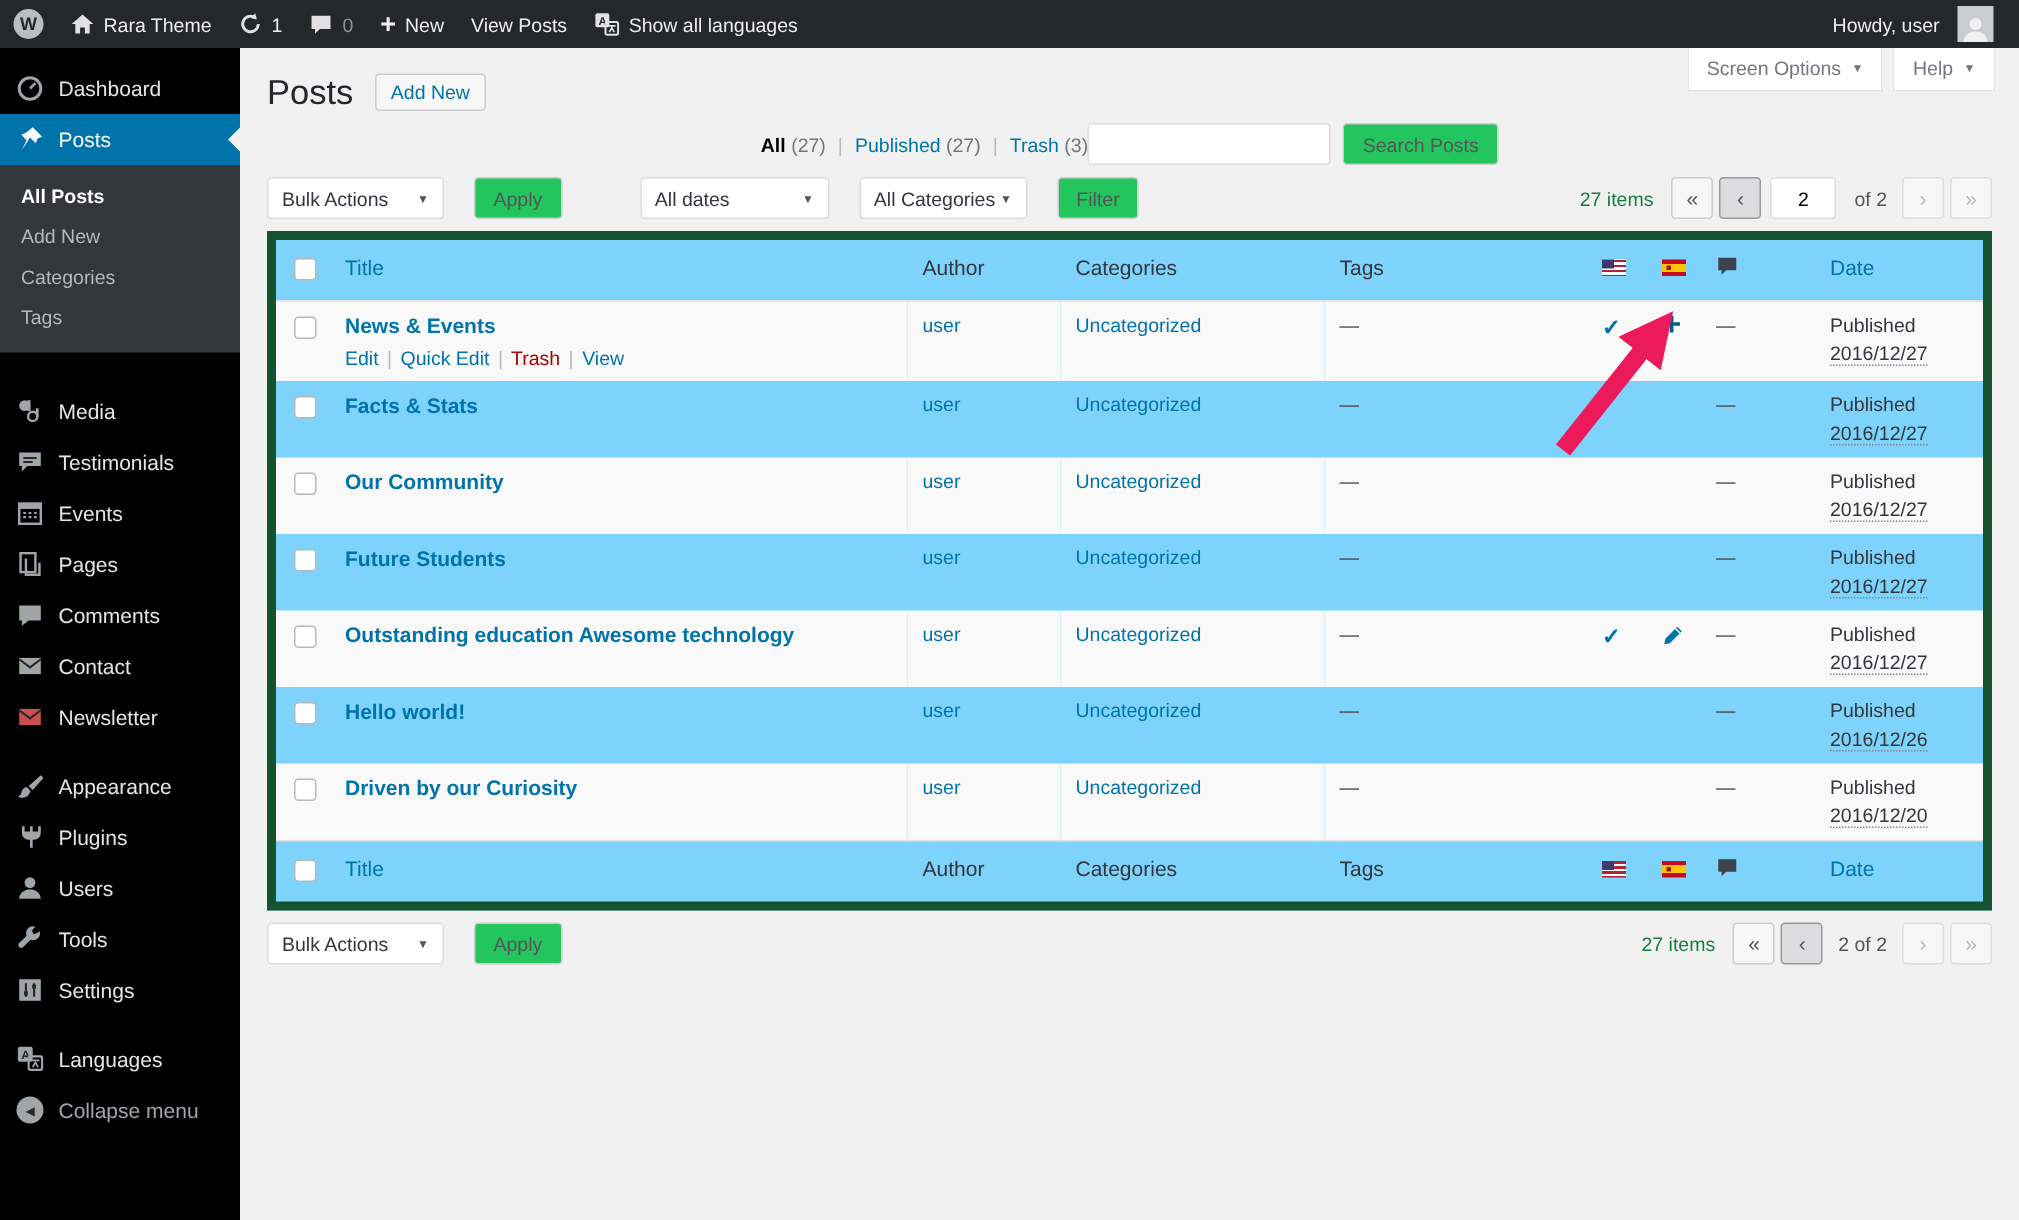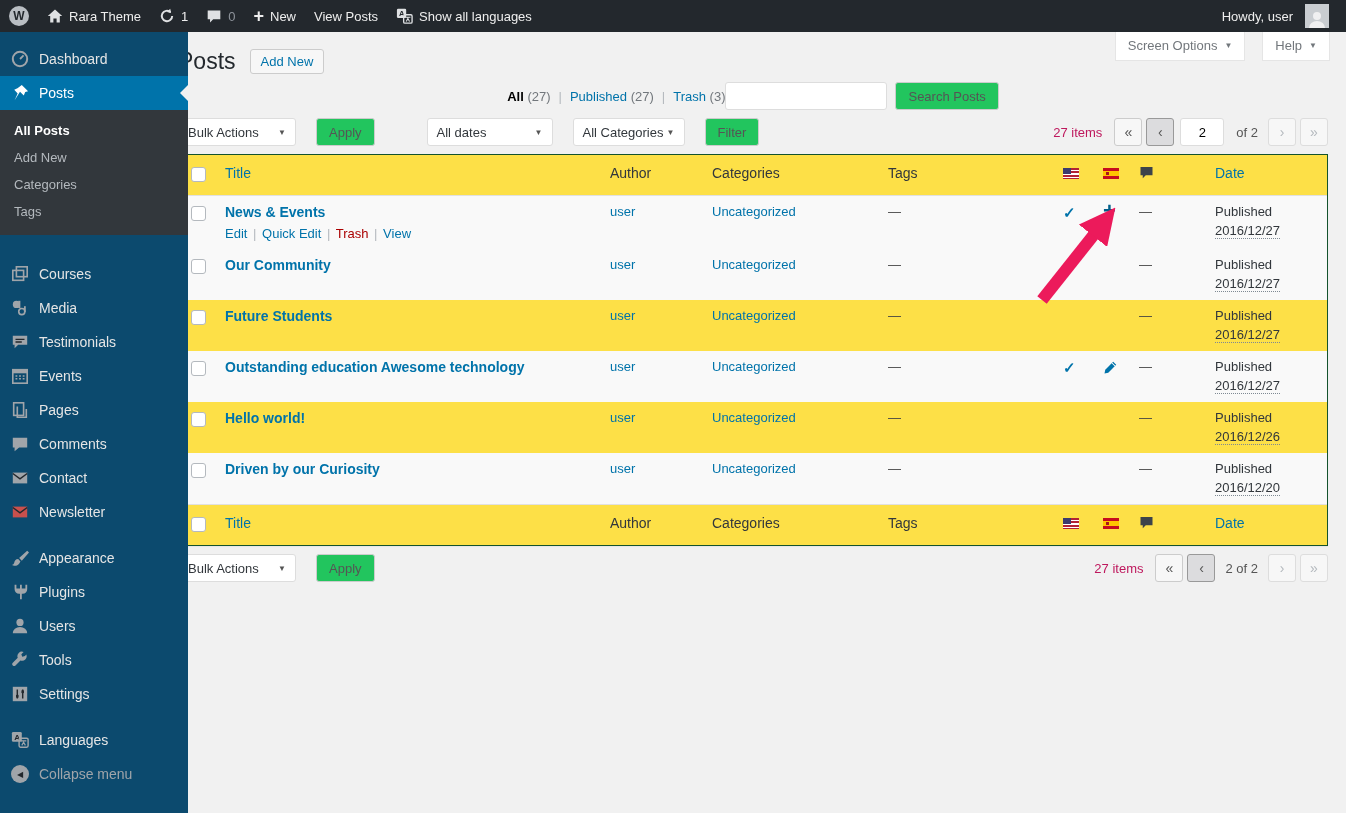--- a/index.html
+++ b/index.html
@@ -18,39 +18,39 @@
   .ab-item { display:flex; align-items:center; gap:6px; height:32px; padding:0 9px; color:#eee; font-size:13px; }
   .ab-right { margin-left:auto; display:flex; align-items:center; padding-right:8px; }
   .wp-logo { width:20px; height:20px; border-radius:50%; background:#b9bec3; color:#23282d;
     font-weight:bold; font-size:12px; line-height:20px; text-align:center; display:inline-block; }
   .ab-ico svg { display:block; }
   .count-muted { color:#8d939a; }
   .ab-plus { font-size:18px; font-weight:bold; line-height:18px; }
   .avatar { width:24px; height:24px; background:#c9cdd1; display:inline-flex; align-items:flex-end; justify-content:center; overflow:hidden; margin-left:6px; }
 
   
-  .sidebar { position:fixed; top:32px; left:0; bottom:0; width:188px; background:#0c4a6e; z-index:50; }
+  .sidebar { position:fixed; top:32px; left:0; bottom:0; width:160px; background:#000000; z-index:50; }
   .menu { list-style:none; margin:10px 0 0; padding:0; }
   .menu-item { display:flex; align-items:center; gap:9px; padding:8px 10px; font-size:14px; color:#e5e5e5; cursor:pointer; }
   .menu-item .mi { width:20px; display:inline-flex; justify-content:center; }
   .menu-item svg { display:block; }
   .menu-sep { height:12px; }
   .menu-item.active { background:#0073aa; color:#fff; position:relative; }
   .menu-item.active::after { content:""; position:absolute; right:0; top:50%; margin-top:-8px;
     border:8px solid transparent; border-right-color:#f1f1f1; }
   .submenu { list-style:none; margin:0; padding:7px 0 10px; background:#32373c; }
   .submenu li a { display:block; padding:6px 12px 6px 14px; color:#b4b9be; font-size:13px; }
   .submenu li a.current { color:#fff; font-weight:bold; }
   .collapse-ico { width:18px; height:18px; border-radius:50%; background:#a0a5aa; color:#23282d;
     font-size:8px; display:inline-flex; align-items:center; justify-content:center; }
   .menu-item.muted { color:#a0a5aa; }
 
   
   .main { margin-left:160px; margin-top:32px; position:relative; min-height:781px; }
-  .screen-meta { position:absolute; top:0; right:16px; display:flex; gap:17px; }
+  .screen-meta { position:absolute; top:0; right:16px; display:flex; gap:7px; }
   .screen-btn { background:#fff; border:1px solid #e5e5e5; border-top:none; color:#72777c;
     padding:6px 12px 7px; font-size:13px; display:flex; gap:7px; align-items:center; cursor:pointer; }
   .caret { font-size:8px; color:#72777c; }
 
   .wrap { padding:12px 18px 0; }
   .title-row { display:flex; align-items:center; gap:14px; margin:2px 0 4px; }
   h1.page-title { font-size:23px; font-weight:400; color:#23282d; margin:0; line-height:30px; }
   .page-title-action { font-size:13px; background:#f7f7f7; border:1px solid #ccc; border-radius:3px;
     color:#0073aa; padding:4px 10px; }
 
@@ -67,31 +67,31 @@
     height:28px; padding:0 12px; display:inline-flex; align-items:center; font-size:13px; }
   .select { background:#fff; border:1px solid #ddd; border-radius:3px; color:#32373c; height:28px;
     padding:0 9px; display:inline-flex; align-items:center; justify-content:space-between; font-size:13px; cursor:pointer; }
   .select .caret { color:#555; }
   .w-bulk { width:118px; } .w-dates { width:126px; } .w-cats { width:112px; }
 
   .tablenav { display:flex; justify-content:space-between; align-items:center; margin:8px 0; }
   .actions { display:flex; gap:20px; align-items:center;border-radius:12px; }
   .actions .gap { width:12px; }
   .tablenav-pages { display:flex; align-items:center; gap:4px; color:#555; }
-  .displaying-num { margin-right:8px; color:#be185d; }
+  .displaying-num { margin-right:8px; color:#15803d; }
   .page-btn { width:28px; height:28px; border:1px solid #ccc; border-radius:3px; background:#f7f7f7;
     color:#555; display:inline-flex; align-items:center; justify-content:center; font-size:14px; }
   .page-btn.pressed { background:#dcdcde; border-color:#999; }
   .page-btn.disabled { color:#b4b9be; border-color:#ddd; cursor:default; }
   .current-page { width:44px; height:28px; border:1px solid #ddd; border-radius:3px; text-align:center; font-size:13px; margin:0 2px; }
   .paging-text { margin:0 6px; color:#555; }
 
   
-  table.posts { width:100%; border-collapse:separate; border-spacing:0; background:#fde047;
-    border:1px solid #14532d; box-shadow:0 1px 1px rgba(0,0,0,.04); table-layout:fixed; }
+  table.posts { width:100%; border-collapse:separate; border-spacing:0; background:#7dd3fc;
+    border:6px solid #14532d; box-shadow:0 1px 1px rgba(0,0,0,.04); table-layout:fixed; }
   .posts th, .posts td { padding:8px 10px; text-align:left; vertical-align:top; font-size:13px; font-weight:normal; color:#32373c; }
   .posts thead th, .posts thead td { border-bottom:1px solid #e1e1e1; padding-top:10px; padding-bottom:10px; }
   .posts tfoot th, .posts tfoot td { border-top:1px solid #e1e1e1; padding-top:10px; padding-bottom:10px; }
   .posts thead a, .posts tfoot a { color:#0073aa; font-size:14px; }
   .posts thead .plain, .posts tfoot .plain { font-size:14px; color:#32373c; }
   .cb { width:36px; padding-left:12px !important; padding-right:0 !important; }
   .cb input, .rowcb input { width:15px; height:15px; border:1px solid #b4b9be; border-radius:3px; background:#fff; appearance:none; -webkit-appearance:none; margin:2px 0 0; }
   tr.alternate td, tr.alternate th { background:#f9f9f9; }
   .row-title { color:#0073aa; font-weight:bold; font-size:14px; }
   .row-actions { margin-top:6px; font-size:13px; color:#c3c4c7; }
@@ -207,29 +207,20 @@
       </li>
     <li>
         <a>Categories</a>
       </li>
     <li>
         <a>Tags</a>
       </li>
   </ul>
   <ul class="menu">
     <li class="menu-sep"></li>
-    <li class="menu-item">
-      <span class="mi">
-        <svg width="18" height="18" viewBox="0 0 20 20">
-            <rect x="2" y="6" width="12" height="11" fill="none" stroke="#a0a5aa" stroke-width="1.8"></rect>
-            <rect x="6" y="2" width="12" height="11" fill="none" stroke="#a0a5aa" stroke-width="1.8"></rect>
-          </svg>
-      </span>
-      <span>Courses</span>
-    </li>
     <li class="menu-item">
       <span class="mi">
         <svg width="18" height="18" viewBox="0 0 20 20">
             <circle cx="6" cy="6" r="4" fill="#a0a5aa"></circle>
             <rect x="8" y="2" width="2.4" height="8" fill="#a0a5aa"></rect>
             <circle cx="12" cy="14" r="3.4" fill="none" stroke="#a0a5aa" stroke-width="1.8"></circle>
             <rect x="14.4" y="8" width="2" height="6.5" fill="#a0a5aa"></rect>
           </svg>
       </span>
       <span>Media</span>
@@ -459,20 +450,31 @@
             </div>
           </td>
           <td><a class="link">user</a></td>
           <td><a class="link">Uncategorized</a></td>
           <td><span class="dash">—</span></td>
           <td><span class="lang-check">✓</span></td>
           <td><a class="lang-plus">+</a></td>
           <td><span class="dash">—</span></td>
           <td><span class="status">Published</span><span class="date-val">2016/12/27</span></td>
         </tr>
+        <tr>
+          <th class="cb rowcb"><input type="checkbox" style=""></th>
+          <td class="row-pad"><a class="row-title">Facts &amp; Stats</a></td>
+          <td><a class="link">user</a></td>
+          <td><a class="link">Uncategorized</a></td>
+          <td><span class="dash">—</span></td>
+          <td></td>
+            <td></td>
+          <td><span class="dash">—</span></td>
+          <td><span class="status">Published</span><span class="date-val">2016/12/27</span></td>
+        </tr>
         <tr class="alternate">
           <th class="cb rowcb"><input type="checkbox" style=""></th>
           <td class="row-pad"><a class="row-title">Our Community</a></td>
           <td><a class="link">user</a></td>
           <td><a class="link">Uncategorized</a></td>
           <td><span class="dash">—</span></td>
           <td></td>
             <td></td>
           <td><span class="dash">—</span></td>
           <td><span class="status">Published</span><span class="date-val">2016/12/27</span></td>

